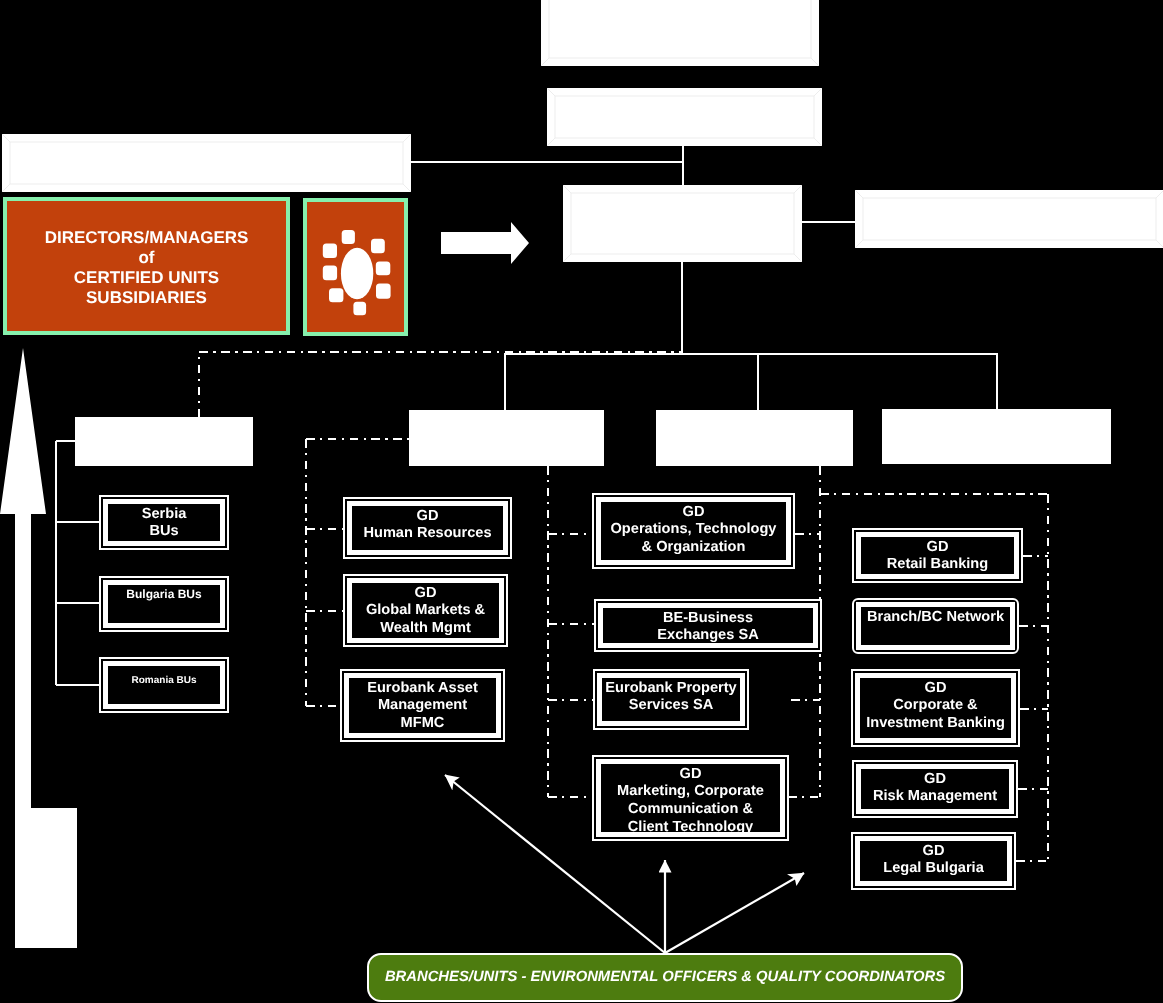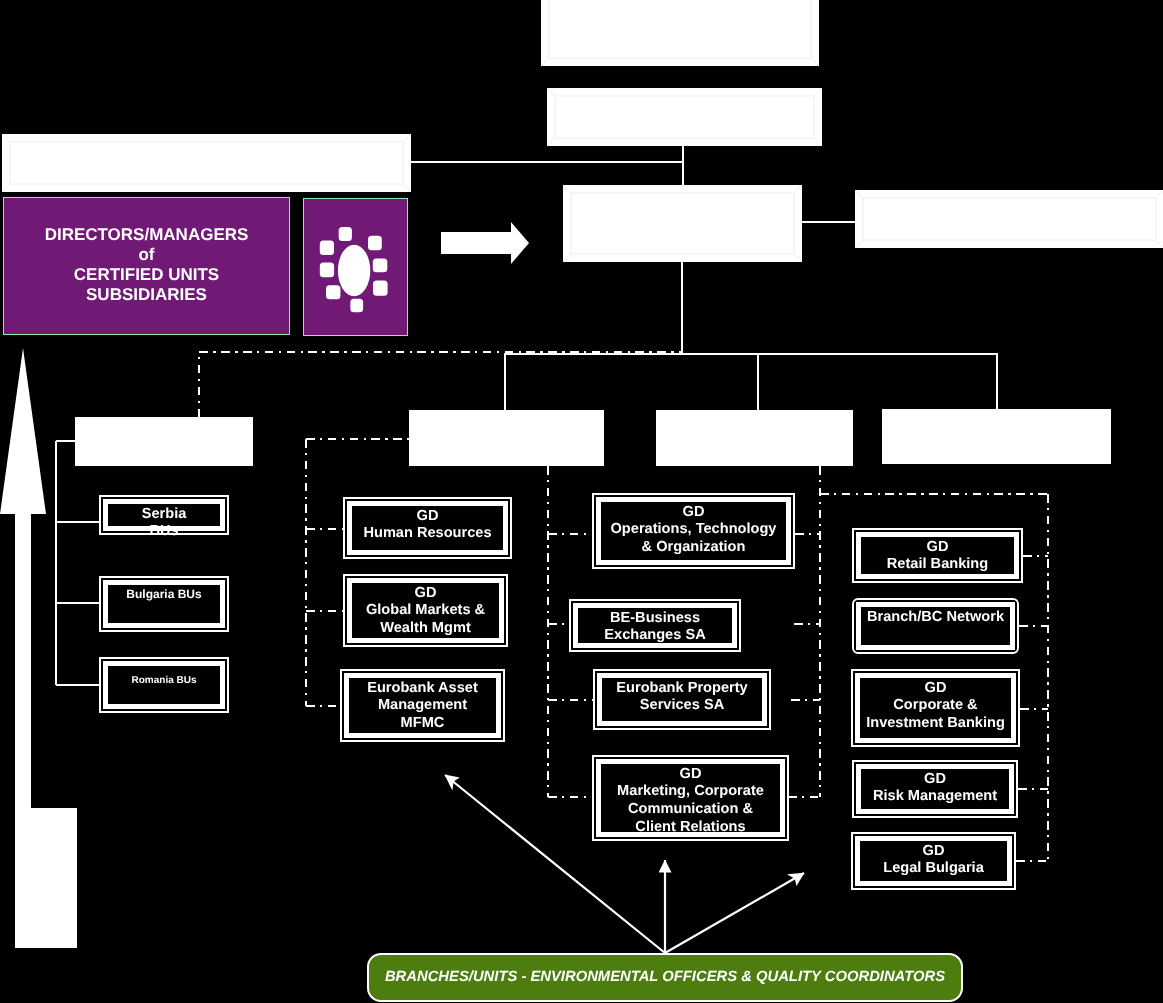--- a/index.html
+++ b/index.html
@@ -17,21 +17,21 @@
 
   
   .bbox{position:absolute;box-sizing:border-box;background:#000000;
         border:2px solid #ffffff;padding:2px;}
   .bbox > .inner{width:100%;height:100%;box-sizing:border-box;
         border:5px solid #ffffff;background:#000000;position:relative;}
   .bbox .txt{position:absolute;left:0;right:0;top:0;color:#ffffff;
         font-weight:bold;text-align:center;line-height:1.22;}
 
   
-  .fbox{position:absolute;box-sizing:border-box;background:#701a75;border:1px solid #86efac;}
+  .fbox{position:absolute;box-sizing:border-box;background:#c2410c;border:4px solid #86efac;}
 
   .dirtxt{position:absolute;left:0;right:0;color:#ffffff;font-weight:bold;
           text-align:center;line-height:1.18;}
 
   
   .capsule{position:absolute;box-sizing:border-box;background:#4d7c0f;
            border:2px solid #ffffff;border-radius:14px;}
   .capsule .txt{position:absolute;left:0;right:0;color:#ffffff;font-weight:bold;
            font-style:italic;text-align:center;white-space:nowrap;}
 </style>
@@ -178,21 +178,21 @@
         <rect x="15.8" y="41.4" width="14.2" height="14.5" rx="3.5"></rect>
         <rect x="15.8" y="63.4" width="14.3" height="14.9" rx="3.5"></rect>
         <rect x="22.0" y="86.3" width="14.4" height="14.0" rx="3.5"></rect>
         <rect x="64.0" y="36.8" width="13.8" height="14.4" rx="3.5"></rect>
         <rect x="68.8" y="59.4" width="14.5" height="13.9" rx="3.5"></rect>
         <rect x="69.0" y="81.6" width="14.6" height="15.2" rx="3.5"></rect>
       </g>
     </svg>
   </div>
 
-  <div class="bbox" style="left:99px;top:495px;width:130px;height:40px;">
+  <div class="bbox" style="left:99px;top:495px;width:130px;height:55px;">
     <div class="inner">
         <div class="txt" style="top:1.5px;font-size:14.6px;">
           <div>Serbia</div>
           <div>BUs</div>
         </div>
       </div>
     </div>
 
   <div class="bbox" style="left:99px;top:576px;width:130px;height:56px;">
     <div class="inner">
@@ -242,45 +242,45 @@
   <div class="bbox" style="left:592px;top:493px;width:203px;height:76px;">
     <div class="inner">
         <div class="txt" style="top:1.5px;font-size:14.6px;">
           <div>GD</div>
           <div>Operations, Technology</div>
           <div>&amp; Organization</div>
         </div>
       </div>
     </div>
 
-  <div class="bbox" style="left:569px;top:599px;width:172px;height:53px;">
+  <div class="bbox" style="left:594px;top:599px;width:228px;height:53px;">
     <div class="inner">
         <div class="txt" style="top:1.5px;font-size:14.6px;">
           <div>BE-Business</div>
           <div>Exchanges SA</div>
         </div>
       </div>
     </div>
 
-  <div class="bbox" style="left:593px;top:669px;width:178px;height:61px;">
+  <div class="bbox" style="left:593px;top:669px;width:156px;height:61px;">
     <div class="inner">
         <div class="txt" style="top:1.5px;font-size:14.6px;">
           <div>Eurobank Property</div>
           <div>Services SA</div>
         </div>
       </div>
     </div>
 
   <div class="bbox" style="left:592px;top:755px;width:197px;height:86px;">
     <div class="inner">
         <div class="txt" style="top:1.5px;font-size:14.6px;">
           <div>GD</div>
           <div>Marketing, Corporate</div>
           <div>Communication &amp;</div>
-          <div>Client Relations</div>
+          <div>Client Technology</div>
         </div>
       </div>
     </div>
 
   <div class="bbox" style="left:852px;top:528px;width:171px;height:55px;">
     <div class="inner">
         <div class="txt" style="top:1.5px;font-size:14.6px;">
           <div>GD</div>
           <div>Retail Banking</div>
         </div>

